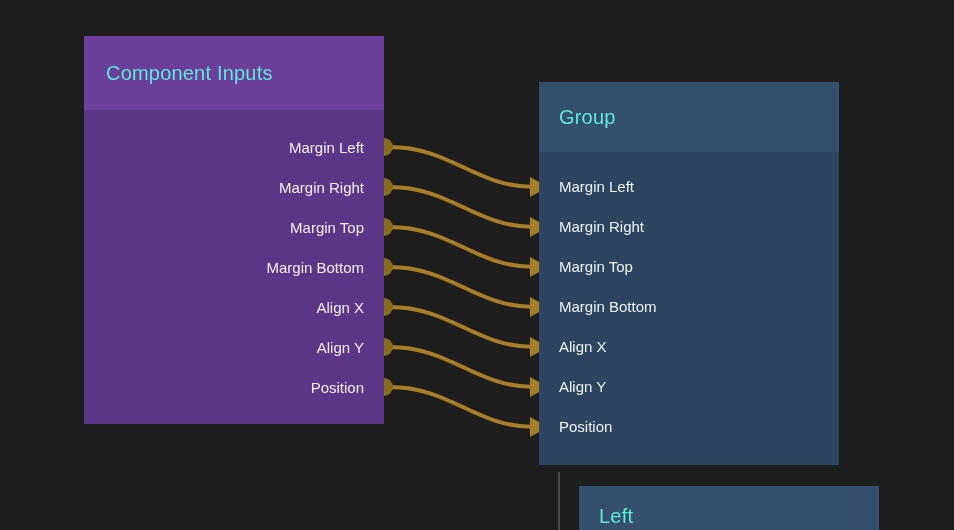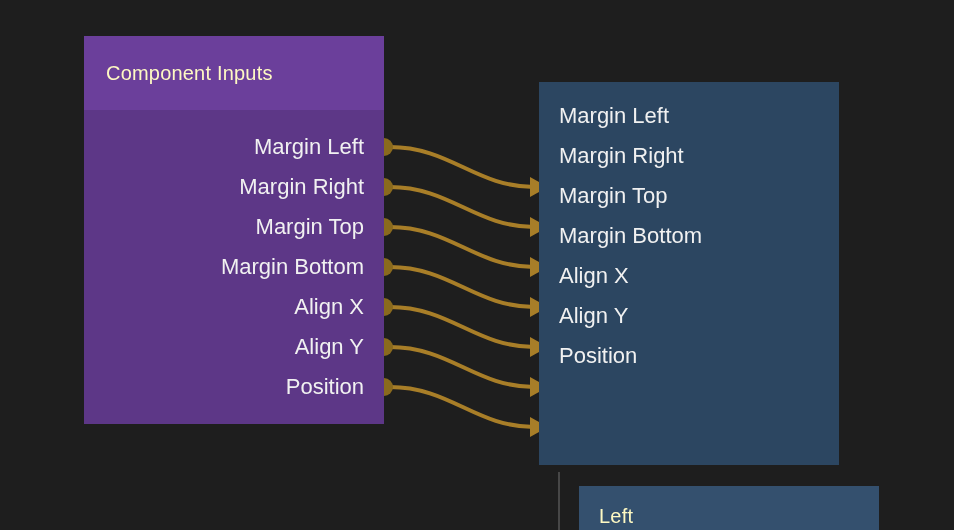--- a/index.html
+++ b/index.html
@@ -23,41 +23,41 @@
     box-sizing: border-box;
     overflow: hidden;
   }
   .node-header {
     box-sizing: border-box;
     width: 100%;
     display: flex;
     align-items: center;
   }
   .node-title {
-    color: #fef9c3;
+    color: #5eead4;
     font-size: 20px;
     font-weight: 400;
     letter-spacing: 0.2px;
     white-space: nowrap;
   }
   .node-body {
     position: relative;
     width: 100%;
     box-sizing: border-box;
   }
   .port-row {
     height: 40px;
     display: flex;
     align-items: center;
     box-sizing: border-box;
     white-space: nowrap;
   }
   .port-label {
     color: #f1f1f1;
-    font-size: 22px;
+    font-size: 15px;
     font-weight: 400;
     white-space: nowrap;
   }
 
   
   #component-inputs {
     left: 84px;
     top: 36px;
     width: 300px;
     height: 388px;
@@ -203,20 +203,23 @@
       <div class="port-row">
         <span class="port-label">Align Y</span>
       </div>
       <div class="port-row">
         <span class="port-label">Position</span>
       </div>
     </div>
   </div>
 
   <div class="node" id="group-node">
+    <div class="node-header">
+      <span class="node-title">Group</span>
+    </div>
     <div class="node-body">
       <div class="port-row">
         <span class="port-label">Margin Left</span>
       </div>
       <div class="port-row">
         <span class="port-label">Margin Right</span>
       </div>
       <div class="port-row">
         <span class="port-label">Margin Top</span>
       </div>

